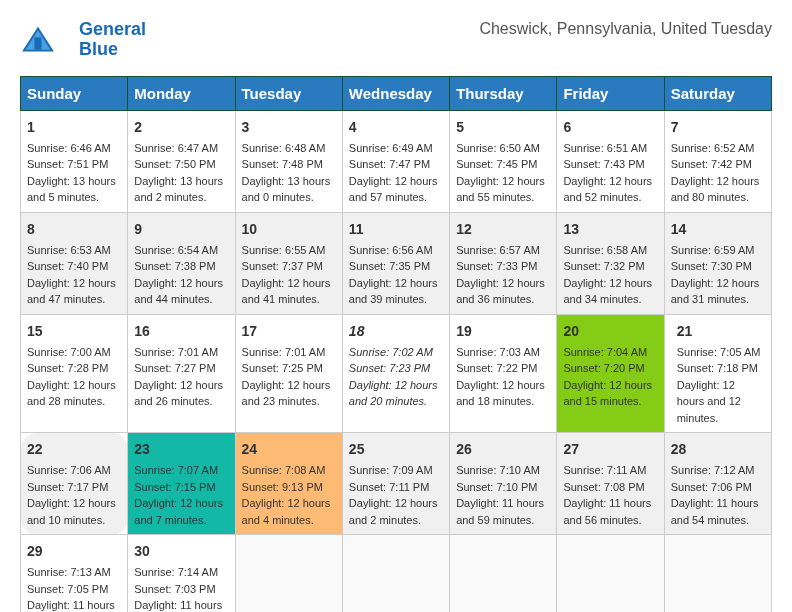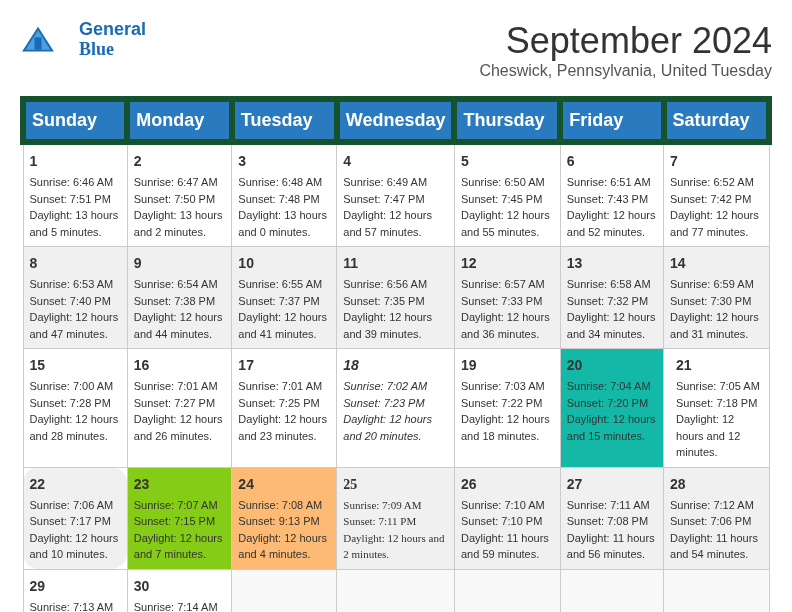--- a/index.html
+++ b/index.html
@@ -49,23 +49,23 @@
     table {
       width: 100%;
       border-collapse: collapse;
       font-size: 11px;
     }
     th {
       background-color: #2a7abf;
       color: #fff;
       padding: 8px 6px;
       text-align: left;
-      font-size: 18px;
+      font-size: 15px;
       font-weight: bold;
-      border: 6px solid #14532d;
+      border: 1px solid #14532d;
     }
     td {
       vertical-align: top;
       padding: 6px;
       border: 1px solid #ccc;
       width: 14.28%;
       height: 80px;
       color: #333;
       line-height: 1.5;
     }
@@ -87,25 +87,24 @@
 
 <div class="header-section">
   <div class="logo">
     <svg class="logo-icon" viewBox="0 0 40 34" xmlns="http://www.w3.org/2000/svg">
       <polygon points="20,2 38,30 2,30" fill="#1a6bb5"></polygon>
       <polygon points="20,6 34,28 6,28" fill="#4aa0e0"></polygon>
       <rect x="16" y="14" width="8" height="14" fill="#1a6bb5"></rect>
     </svg>
     <div class="logo-text">
       <div><span>General</span></div>
-      <div><span style="color:#1a6bb5;font-family:Liberation Serif, serif;">Blue</span></div>
+      <div><span style="color:#1a6bb5;">Blue</span></div>
     </div>
   </div>
   <div class="title-section">
-    <div class="month-title">September 2024</div>
     <div class="location-title">Cheswick, Pennsylvania, United Tuesday</div>
   </div>
 </div>
 
 <table>
   <thead>
     <tr>
     <th>Sunday</th>
         <th>Monday</th>
         <th>Tuesday</th>
@@ -150,21 +149,21 @@
         <td style="background-color: rgb(255, 255, 255);">
           <span class="day-number">6</span>
           <div>Sunrise: 6:51 AM</div>
           <div>Sunset: 7:43 PM</div>
           <div>Daylight: 12 hours and 52 minutes.</div>
         </td>
         <td style="background-color: rgb(255, 255, 255);">
           <span class="day-number">7</span>
           <div>Sunrise: 6:52 AM</div>
           <div>Sunset: 7:42 PM</div>
-          <div>Daylight: 12 hours and 77 minutes.</div>
+          <div>Daylight: 12 hours and 80 minutes.</div>
         </td>
       </tr>
       <tr>
         <td style="background-color: rgb(240, 240, 240);">
           <span class="day-number">8</span>
           <div>Sunrise: 6:53 AM</div>
           <div>Sunset: 7:40 PM</div>
           <div>Daylight: 12 hours and 47 minutes.</div>
         </td>
         <td style="background-color: rgb(240, 240, 240);">
@@ -228,53 +227,53 @@
           <div>Sunrise: 7:02 AM</div>
           <div>Sunset: 7:23 PM</div>
           <div>Daylight: 12 hours and 20 minutes.</div>
         </td>
         <td style="background-color: rgb(255, 255, 255);">
           <span class="day-number">19</span>
           <div>Sunrise: 7:03 AM</div>
           <div>Sunset: 7:22 PM</div>
           <div>Daylight: 12 hours and 18 minutes.</div>
         </td>
-        <td style="background-color: #14b8a6; margin-left: 8px;">
+        <td style="background-color: #84cc16; margin-left: 8px;">
           <span class="day-number">20</span>
           <div>Sunrise: 7:04 AM</div>
           <div>Sunset: 7:20 PM</div>
           <div>Daylight: 12 hours and 15 minutes.</div>
         </td>
         <td style="background-color: rgb(255, 255, 255); padding-left: 12px;">
           <span class="day-number">21</span>
           <div>Sunrise: 7:05 AM</div>
           <div>Sunset: 7:18 PM</div>
           <div>Daylight: 12 hours and 12 minutes.</div>
         </td>
       </tr>
       <tr>
         <td style="background-color: rgb(240, 240, 240); border-radius: 16px;">
           <span class="day-number">22</span>
           <div>Sunrise: 7:06 AM</div>
           <div>Sunset: 7:17 PM</div>
           <div>Daylight: 12 hours and 10 minutes.</div>
         </td>
-        <td style="background-color: #84cc16;">
+        <td style="background-color: #14b8a6;">
           <span class="day-number">23</span>
           <div>Sunrise: 7:07 AM</div>
           <div>Sunset: 7:15 PM</div>
           <div>Daylight: 12 hours and 7 minutes.</div>
         </td>
         <td style="background-color: #fdba74;">
           <span class="day-number">24</span>
           <div>Sunrise: 7:08 AM</div>
           <div>Sunset: 9:13 PM</div>
           <div>Daylight: 12 hours and 4 minutes.</div>
         </td>
-        <td style="background-color: rgb(240, 240, 240); font-family: Liberation Serif, serif;">
+        <td style="background-color: rgb(240, 240, 240);">
           <span class="day-number">25</span>
           <div>Sunrise: 7:09 AM</div>
           <div>Sunset: 7:11 PM</div>
           <div>Daylight: 12 hours and 2 minutes.</div>
         </td>
         <td style="background-color: rgb(240, 240, 240);">
           <span class="day-number">26</span>
           <div>Sunrise: 7:10 AM</div>
           <div>Sunset: 7:10 PM</div>
           <div>Daylight: 11 hours and 59 minutes.</div>

